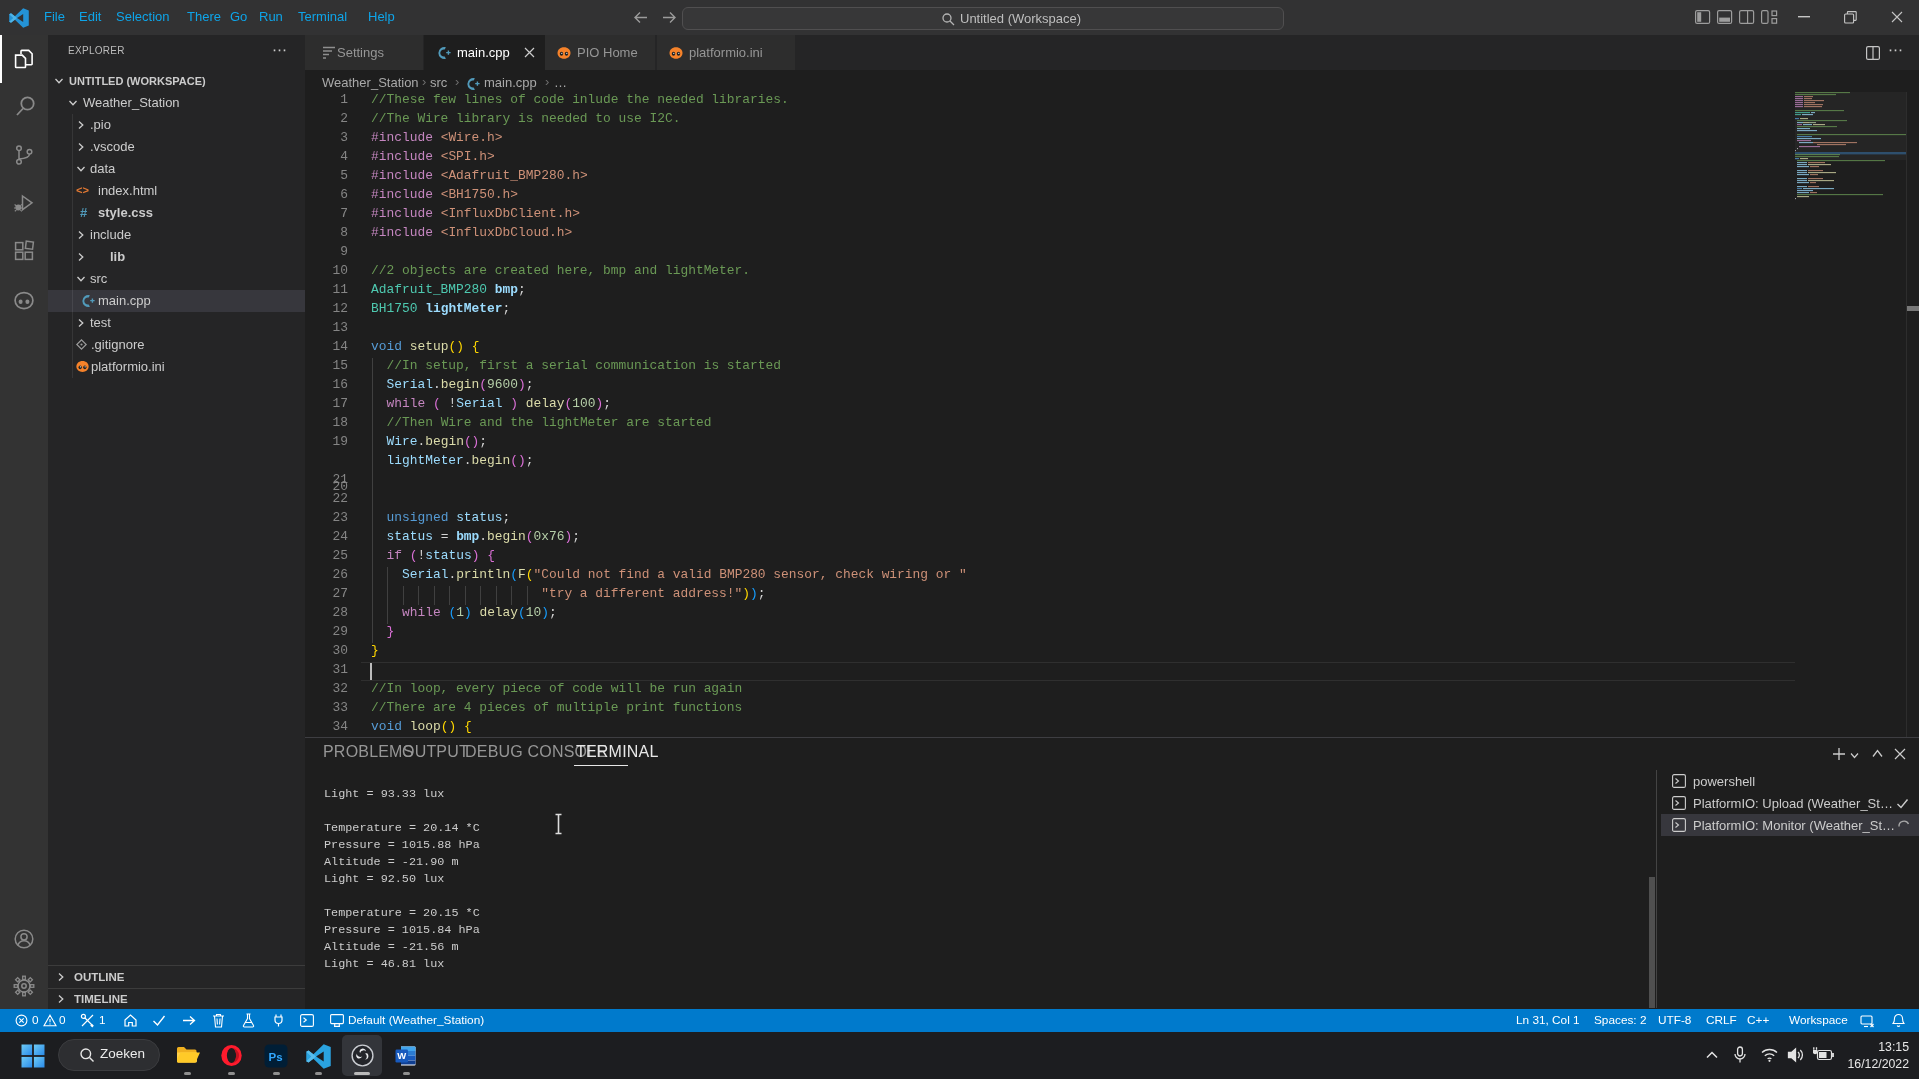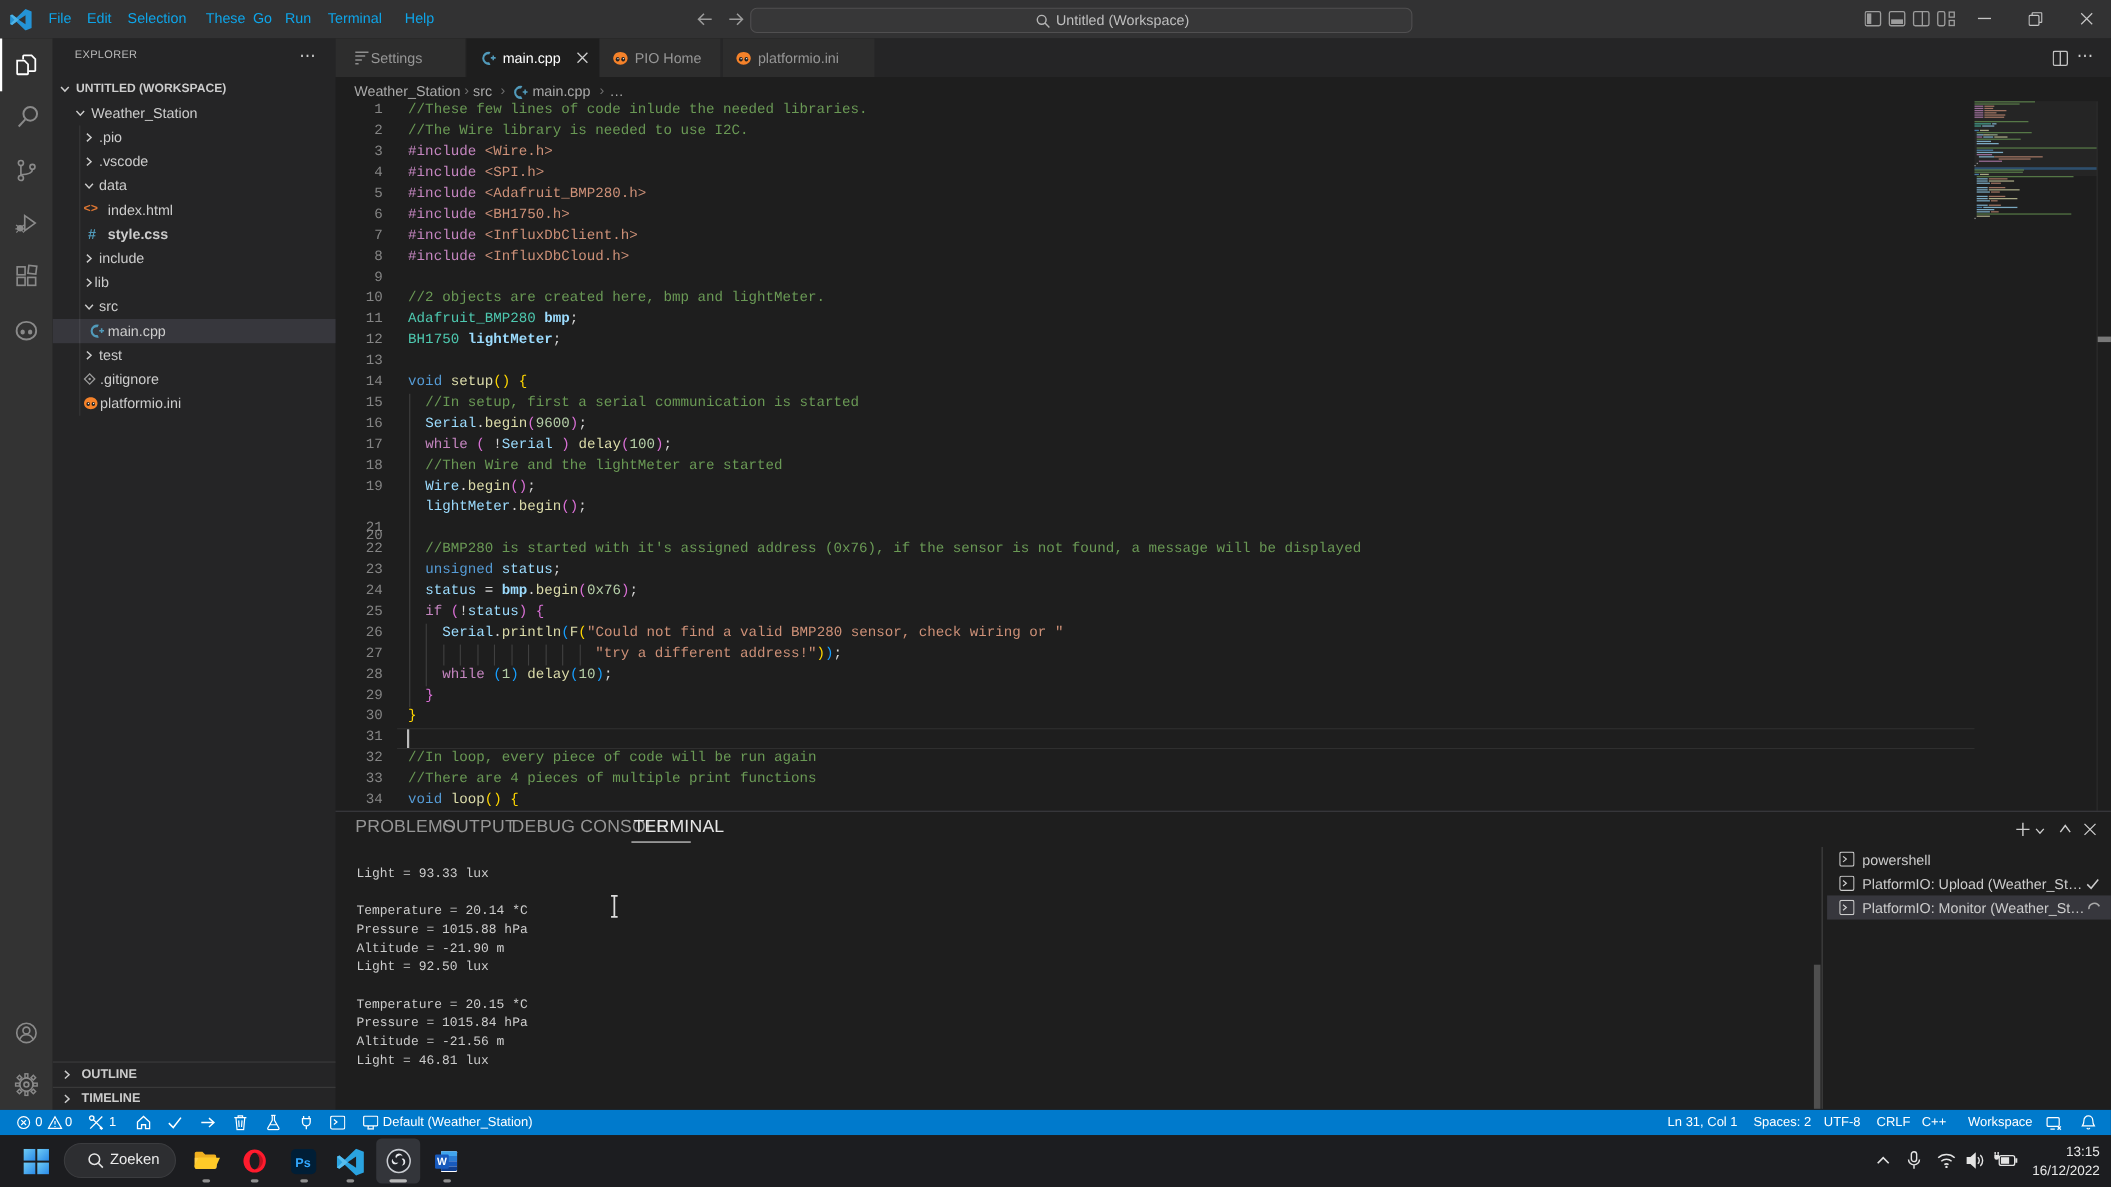--- a/index.html
+++ b/index.html
@@ -25,21 +25,21 @@
 
 <div class="abs" style="left:0;top:0;width:1919px;height:35px;background:#323233"></div>
 <svg class="abs" style="left:9px;top:8px" width="20" height="20" viewBox="0 0 24 24">
  <path fill="#2493d6" d="M17.0 0.25 L7.07 9.84 2.43 6.27 0.25 7.36 V16.64 L2.43 17.72 7.07 14.16 17.0 23.75 23.75 21.04 V2.96 Z"></path>
  <path fill="#323233" d="M17.0 7.17 L9.7 12 17.0 16.83 Z"></path>
  <path fill="#53b7e8" d="M7.07 9.84 2.43 6.27 0.25 7.36 5.0 12 0.25 16.64 2.43 17.72 7.07 14.16 9.6 12 Z" opacity="0.9"></path>
 </svg>
 <div class="abs menu" style="left:44px;top:9px">File</div>
 <div class="abs menu" style="left:79px;top:9px">Edit</div>
 <div class="abs menu" style="left:116px;top:9px">Selection</div>
-<div class="abs menu" style="left:187px;top:9px">These</div>
+<div class="abs menu" style="left:187px;top:9px">There</div>
 <div class="abs menu" style="left:230px;top:9px">Go</div>
 <div class="abs menu" style="left:259px;top:9px">Run</div>
 <div class="abs menu" style="left:298px;top:9px">Terminal</div>
 <div class="abs menu" style="left:368px;top:9px">Help</div>
 <svg class="abs" style="left:633px;top:9px" width="44" height="17" viewBox="0 0 44 17" fill="none" stroke="#9b9b9b" stroke-width="1.4">
  <path d="M14 8.5 H2 M7 3.5 2 8.5 7 13.5"></path>
  <path d="M30 8.5 H42 M37 3.5 42 8.5 37 13.5"></path>
 </svg>
 <div class="abs" style="left:682px;top:7px;width:602px;height:23px;background:#373738;border:1px solid #504f50;border-radius:6px"></div>
 <svg class="abs" style="left:941px;top:12px" width="14" height="14" viewBox="0 0 14 14" fill="none" stroke="#b4b4b4" stroke-width="1.3">
@@ -153,21 +153,21 @@
 <div class="trow" style="top:180px"><span style="margin-left:50px;font-weight:normal;">index.html</span></div>
 <div class="abs" style="left:80px;top:202px;color:#519aba;font:bold 13px 'Liberation Sans';line-height:22px">#</div>
 <div class="trow" style="top:202px"><span style="margin-left:50px;font-weight:bold;">style.css</span></div>
 <svg class="abs" style="left:76px;top:230px" width="10" height="10" viewBox="0 0 10 10" fill="none" stroke="#cccccc" stroke-width="1.3">
       <path d="M3 1.5 L6.8 5 3 8.5"></path>
     </svg>
 <div class="trow" style="top:224px"><span style="margin-left:42px;font-weight:normal;">include</span></div>
 <svg class="abs" style="left:76px;top:252px" width="10" height="10" viewBox="0 0 10 10" fill="none" stroke="#cccccc" stroke-width="1.3">
       <path d="M3 1.5 L6.8 5 3 8.5"></path>
     </svg>
-<div class="trow" style="top:246px"><span style="margin-left:38px;font-weight:normal;">lib</span></div>
+<div class="trow" style="top:246px"><span style="margin-left:62px;font-weight:bold;">lib</span></div>
 <svg class="abs" style="left:76px;top:274px" width="10" height="10" viewBox="0 0 10 10" fill="none" stroke="#cccccc" stroke-width="1.3">
       <path d="M1.5 3 L5 6.8 8.5 3"></path>
     </svg>
 <div class="trow" style="top:268px"><span style="margin-left:42px;font-weight:normal;">src</span></div>
 <svg class="abs" style="left:81px;top:293px" width="16.0" height="16.0" viewBox="0 0 16 16">
  <path fill="#519aba" d="M8.9 2.2 a6 6 0 1 0 0 11.6 l-1.2-2.3 a3.6 3.6 0 1 1 0-7 Z"></path>
  <path fill="#519aba" d="M9.2 6.9 h1.5 V5.4 h1.4 v1.5 h1.5 v1.4 h-1.5 v1.5 h-1.4 V8.3 H9.2 Z"></path>
 </svg>
 <div class="trow" style="top:290px"><span style="margin-left:50px;font-weight:normal;">main.cpp</span></div>
 <svg class="abs" style="left:76px;top:318px" width="10" height="10" viewBox="0 0 10 10" fill="none" stroke="#cccccc" stroke-width="1.3">
@@ -293,21 +293,21 @@
 <div class="gut" style="top:396px">17</div>
 <div class="cl" style="top:396px"><i class="d">  </i><i class="kp">while</i><i class="d"> </i><i class="b2">(</i><i class="d"> !</i><i class="va">Serial</i><i class="d"> </i><i class="b2">)</i><i class="d"> </i><i class="fn">delay</i><i class="b2">(</i><i class="nu">100</i><i class="b2">)</i><i class="d">;</i></div>
 <div class="gut" style="top:415px">18</div>
 <div class="cl" style="top:415px"><i class="d">  </i><i class="cm">//Then Wire and the lightMeter are started</i></div>
 <div class="gut" style="top:434px">19</div>
 <div class="cl" style="top:434px"><i class="d">  </i><i class="va">Wire</i><i class="d">.</i><i class="fn">begin</i><i class="b2">()</i><i class="d">;</i></div>
 <div class="gut" style="top:479px">20</div>
 <div class="cl" style="top:453px"><i class="d">  </i><i class="va">lightMeter</i><i class="d">.</i><i class="fn">begin</i><i class="b2">()</i><i class="d">;</i></div>
 <div class="gut" style="top:472px">21</div>
 <div class="gut" style="top:491px">22</div>
-<div class="cl" style="top:491px"><i class="d">  </i><i class="cm">//BMP280 is started with it's assigned address (0x76), if the sensor is not found, a message will be displayed</i></div>
+<div class="cl" style="top:491px"><i class="d">  </i></div>
 <div class="gut" style="top:510px">23</div>
 <div class="cl" style="top:510px"><i class="d">  </i><i class="kb">unsigned</i><i class="d"> </i><i class="va">status</i><i class="d">;</i></div>
 <div class="gut" style="top:529px">24</div>
 <div class="cl" style="top:529px"><i class="d">  </i><i class="va">status</i><i class="d"> = </i><i class="vb">bmp</i><i class="d">.</i><i class="fn">begin</i><i class="b2">(</i><i class="nu">0x76</i><i class="b2">)</i><i class="d">;</i></div>
 <div class="gut" style="top:548px">25</div>
 <div class="cl" style="top:548px"><i class="d">  </i><i class="kp">if</i><i class="d"> </i><i class="b2">(</i><i class="d">!</i><i class="va">status</i><i class="b2">)</i><i class="d"> </i><i class="b2">{</i></div>
 <div class="gut" style="top:567px">26</div>
 <div class="cl" style="top:567px"><i class="d">    </i><i class="va">Serial</i><i class="d">.</i><i class="fn">println</i><i class="b3">(</i><i class="fn">F</i><i class="b1">(</i><i class="st">"Could not find a valid BMP280 sensor, check wiring or "</i></div>
 <div class="gut" style="top:586px">27</div>
 <div class="cl" style="top:586px"><i class="d">                      </i><i class="st">"try a different address!"</i><i class="b1">)</i><i class="b3">)</i><i class="d">;</i></div>

